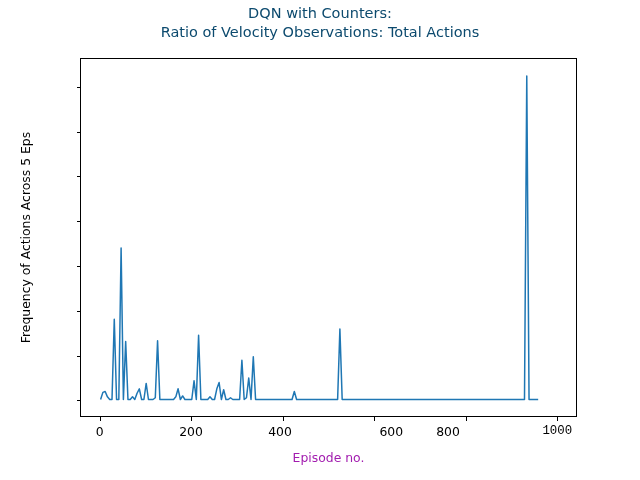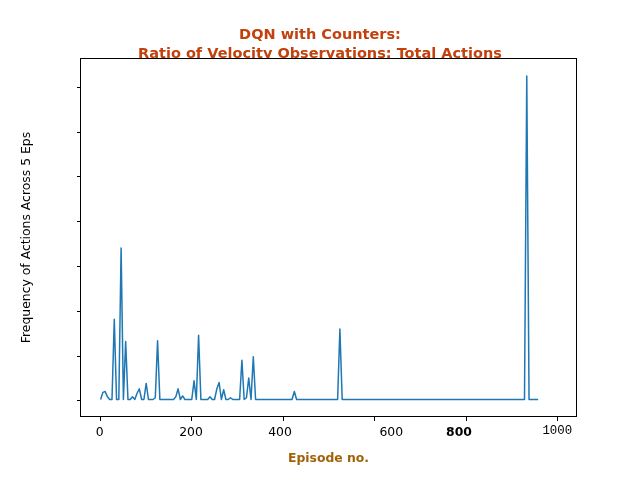--- a/index.html
+++ b/index.html
@@ -15,26 +15,26 @@
   }
   #figure {
     position: relative;
     width: 640px;
     height: 480px;
     background: #ffffff;
   }
   #title {
     position: absolute;
     left: 0;
-    top: 25px;
+    top: 4px;
     width: 640px;
     text-align: center;
     font-size: 14.5px;
-    font-weight: bold;
-    color: #c2410c;
+    font-weight: normal;
+    color: #0c4a6e;
     line-height: 1.28;
     white-space: pre-line;
   }
   #axes {
     position: absolute;
     left: 80px;
     top: 58px;
     width: 497px;
     height: 359px;
     border: 1.05px solid #000000;
@@ -71,22 +71,21 @@
     height: 3.5px;
     border-left: 1.05px solid #000000;
   }
   #xlabel {
     position: absolute;
     left: 80px;
     top: 450px;
     width: 497px;
     text-align: center;
     font-size: 12.4px;
-    color: #a16207;
-    font-weight: bold;
+    color: #a21caf;
   }
   #ylabel {
     position: absolute;
     left: 0;
     top: 0;
     width: 359px;
     height: 18px;
     font-size: 12.4px;
     color: #000000;
     text-align: center;
@@ -115,21 +114,21 @@
       <div class="ytick-mark" style="left: 76.5px; top: 131.503px;"></div>
       <div class="ytick-mark" style="left: 76.5px; top: 86.6841px;"></div>
       <div class="xtick-label" style="left: 99.6786px;">0</div>
       <div class="xtick-mark" style="left: 99.6786px;"></div>
       <div class="xtick-label" style="left: 191px;">200</div>
       <div class="xtick-mark" style="left: 191.207px;"></div>
       <div class="xtick-label" style="left: 280px;">400</div>
       <div class="xtick-mark" style="left: 282.736px;"></div>
       <div class="xtick-label" style="left: 374.264px; margin-left: 17px;">600</div>
       <div class="xtick-mark" style="left: 374.264px;"></div>
-      <div class="xtick-label" style="left: 459px; font-weight: bold;">800</div>
+      <div class="xtick-label" style="left: 448px;">800</div>
       <div class="xtick-mark" style="left: 465.793px;"></div>
       <div class="xtick-label" style="left: 557.321px; font-family: Liberation Mono, monospace;">1000</div>
       <div class="xtick-mark" style="left: 557.321px;"></div>
     </div>
 
   <div id="axes">
     <svg id="plot-svg" viewBox="0 0 497 359" preserveAspectRatio="none">
       <polyline id="series-path" fill="none" stroke="#1f77b4" stroke-width="1.5" stroke-linejoin="round" stroke-linecap="butt" vector-effect="non-scaling-stroke" points="19.68,342.42 21.97,335.25 24.26,334.35 26.54,339.73 28.83,342.42 31.12,342.42 33.41,261.74 35.70,342.42 37.98,342.42 40.27,190.03 42.56,342.42 44.85,284.15 47.14,342.42 49.43,342.42 51.71,339.73 54.00,342.42 56.29,336.14 58.58,331.66 60.87,342.42 63.15,342.42 65.44,326.28 67.73,342.42 70.02,342.42 72.31,342.42 74.60,340.62 76.88,283.26 79.17,342.42 81.46,342.42 83.75,342.42 86.04,342.42 88.33,342.42 90.61,342.42 92.90,342.42 95.19,339.73 97.48,331.66 99.77,342.42 102.05,338.83 104.34,342.42 106.63,342.42 108.92,342.42 111.21,342.42 113.50,323.59 115.78,342.42 118.07,277.88 120.36,342.42 122.65,342.42 124.94,342.42 127.22,342.42 129.51,339.73 131.80,342.42 134.09,342.42 136.38,331.66 138.67,325.39 140.95,342.42 143.24,332.56 145.53,342.42 147.82,342.42 150.11,340.62 152.40,342.42 154.68,342.42 156.97,342.42 159.26,342.42 161.55,302.98 163.84,342.42 166.12,340.62 168.41,320.90 170.70,342.42 172.99,299.39 175.28,342.42 177.57,342.42 179.85,342.42 182.14,342.42 184.43,342.42 186.72,342.42 189.01,342.42 191.29,342.42 193.58,342.42 195.87,342.42 198.16,342.42 200.45,342.42 202.74,342.42 205.02,342.42 207.31,342.42 209.60,342.42 211.89,342.42 214.18,334.35 216.47,342.42 218.75,342.42 221.04,342.42 223.33,342.42 225.62,342.42 227.91,342.42 230.19,342.42 232.48,342.42 234.77,342.42 237.06,342.42 239.35,342.42 241.64,342.42 243.92,342.42 246.21,342.42 248.50,342.42 250.79,342.42 253.08,342.42 255.36,342.42 257.65,342.42 259.94,271.60 262.23,342.42 264.52,342.42 266.81,342.42 269.09,342.42 271.38,342.42 273.67,342.42 275.96,342.42 278.25,342.42 280.53,342.42 282.82,342.42 285.11,342.42 287.40,342.42 289.69,342.42 291.98,342.42 294.26,342.42 296.55,342.42 298.84,342.42 301.13,342.42 303.42,342.42 305.71,342.42 307.99,342.42 310.28,342.42 312.57,342.42 314.86,342.42 317.15,342.42 319.43,342.42 321.72,342.42 324.01,342.42 326.30,342.42 328.59,342.42 330.88,342.42 333.16,342.42 335.45,342.42 337.74,342.42 340.03,342.42 342.32,342.42 344.60,342.42 346.89,342.42 349.18,342.42 351.47,342.42 353.76,342.42 356.05,342.42 358.33,342.42 360.62,342.42 362.91,342.42 365.20,342.42 367.49,342.42 369.78,342.42 372.06,342.42 374.35,342.42 376.64,342.42 378.93,342.42 381.22,342.42 383.50,342.42 385.79,342.42 388.08,342.42 390.37,342.42 392.66,342.42 394.95,342.42 397.23,342.42 399.52,342.42 401.81,342.42 404.10,342.42 406.39,342.42 408.67,342.42 410.96,342.42 413.25,342.42 415.54,342.42 417.83,342.42 420.12,342.42 422.40,342.42 424.69,342.42 426.98,342.42 429.27,342.42 431.56,342.42 433.85,342.42 436.13,342.42 438.42,342.42 440.71,342.42 443.00,342.42 445.29,342.42 447.57,17.03 449.86,342.42 452.15,342.42 454.44,342.42 456.73,342.42 459.02,342.42 461.30,NaN 463.59,NaN 465.88,NaN 468.17,NaN 470.46,NaN 472.74,NaN 475.03,NaN 477.32,NaN"></polyline>
     </svg>
   </div>

